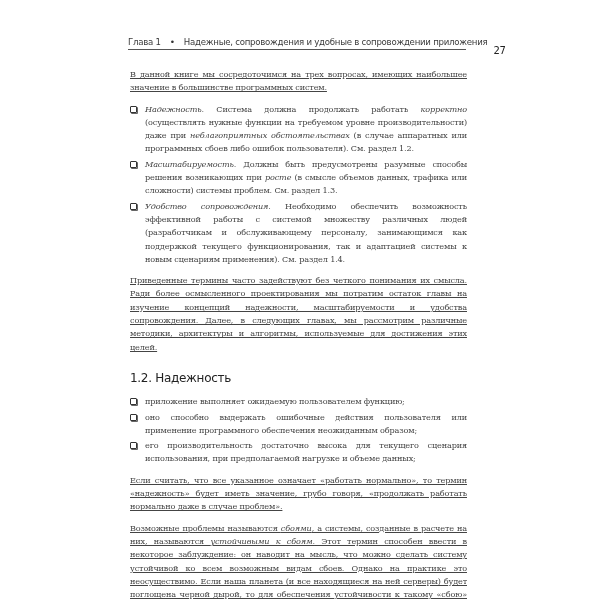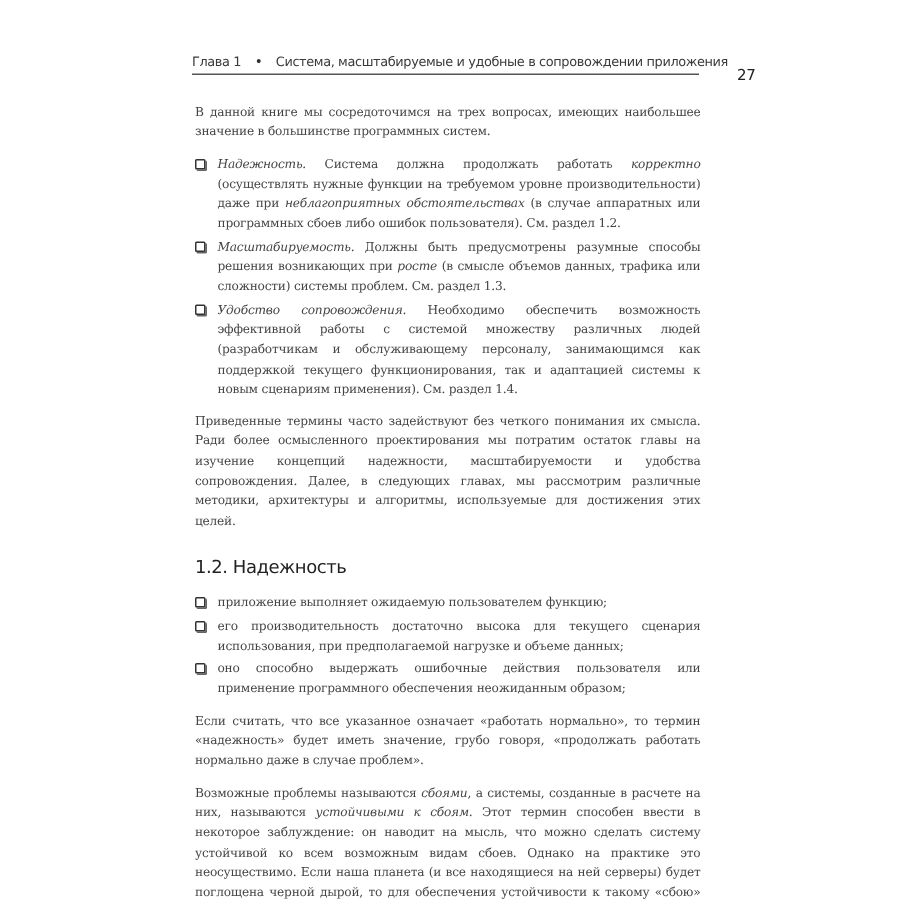--- a/index.html
+++ b/index.html
@@ -14,41 +14,41 @@
   .running-head .bullet { margin:0 9px; font-size:9px; color:#333; }
   .running-head .title { white-space:nowrap; flex:1; }
   .running-head .pnum { font-weight:normal; font-size:10px; color:#222; margin-left:6px;margin-top:16px; }
   .head-rule { position:absolute; left:128px; top:49px; width:338px; height:1px; background:#555; }
 
   .body {
     position:absolute; left:130px; top:68px; width:337px;
     font-family:"DejaVu Serif", serif; font-size:8.15px; line-height:13.3px; color:#444;
     text-align:justify; letter-spacing:-0.15px;
   }
-  .body p { margin:0 0 8px 0; }
+  .body p { margin:0 0 8px 0;text-decoration:underline; }
   .body ul { list-style:none; margin:0 0 8px 0; padding:0; }
   .body li { position:relative; padding-left:15px; margin-bottom:2px; }
   .body li .box {
     position:absolute; left:0; top:3px; width:5px; height:5px;
     border:1px solid #333; border-radius:1px; box-shadow:1px 1px 0 #666;
   }
   .body i { font-style:italic; }
   h2 {
     font-family:"DejaVu Sans", sans-serif; font-weight:normal; font-size:12px;
     color:#222; margin:18px 0 10px 0; letter-spacing:-0.3px; text-align:left;
   }
 </style>
 </head>
 <body>
 
 <div class="page">
   <div class="running-head">
     <span class="chap">Глава 1</span>
     <span class="bullet">•</span>
-    <span class="title">Система, масштабируемые и удобные в сопровождении приложения</span>
+    <span class="title">Надежные, сопровождения и удобные в сопровождении приложения</span>
     <span class="pnum">27</span>
   </div>
   <div class="head-rule"></div>
 
   <div class="body">
     <p>В данной книге мы сосредоточимся на трех вопросах, имеющих наибольшее значение в большинстве программных систем.</p>
 
     <ul>
       <li>
         <span class="box"></span>
@@ -64,21 +64,21 @@
       </li>
     </ul>
 
     <p>Приведенные термины часто задействуют без четкого понимания их смысла. Ради более осмысленного проектирования мы потратим остаток главы на изучение концепций надежности, масштабируемости и удобства сопровождения. Далее, в следующих главах, мы рассмотрим различные методики, архитектуры и алгоритмы, используемые для достижения этих целей.</p>
 
     <h2>1.2. Надежность</h2>
 
 
     <ul>
       <li><span class="box"></span><span>приложение выполняет ожидаемую пользователем функцию;</span></li>
+      <li><span class="box"></span><span>оно способно выдержать ошибочные действия пользователя или применение программного обеспечения неожиданным образом;</span></li>
       <li><span class="box"></span><span>его производительность достаточно высока для текущего сценария использования, при предполагаемой нагрузке и объеме данных;</span></li>
-      <li><span class="box"></span><span>оно способно выдержать ошибочные действия пользователя или применение программного обеспечения неожиданным образом;</span></li>
     </ul>
 
     <p>Если считать, что все указанное означает «работать нормально», то термин «надежность» будет иметь значение, грубо говоря, «продолжать работать нормально даже в случае проблем».</p>
 
     <p><span>Возможные проблемы называются </span><i>сбоями</i><span>, а системы, созданные в расчете на них, называются </span><i>устойчивыми к сбоям.</i><span> Этот термин способен ввести в некоторое заблуждение: он наводит на мысль, что можно сделать систему устойчивой ко всем возможным видам сбоев. Однако на практике это неосуществимо. Если наша планета (и все находящиеся на ней серверы) будет поглощена черной дырой, то для обеспечения устойчивости к такому «сбою» потребовалось бы размещение данных</span></p>
   </div>
 </div>
 
 </body></html>

